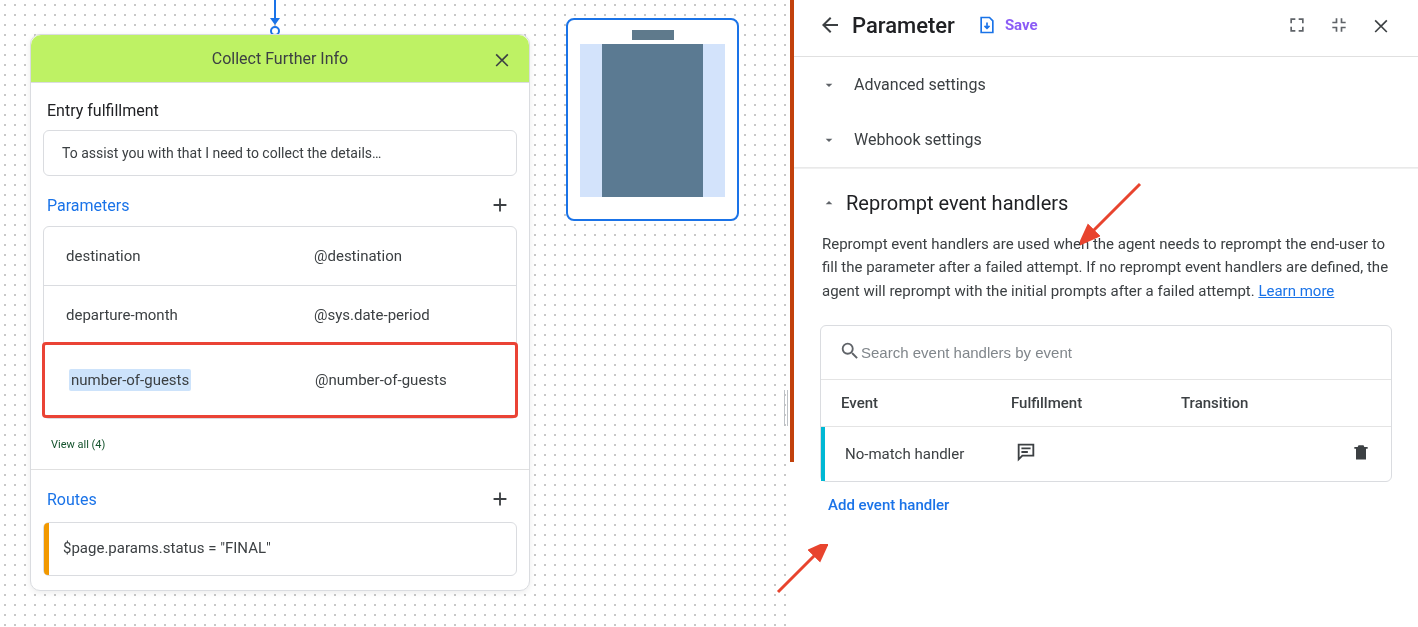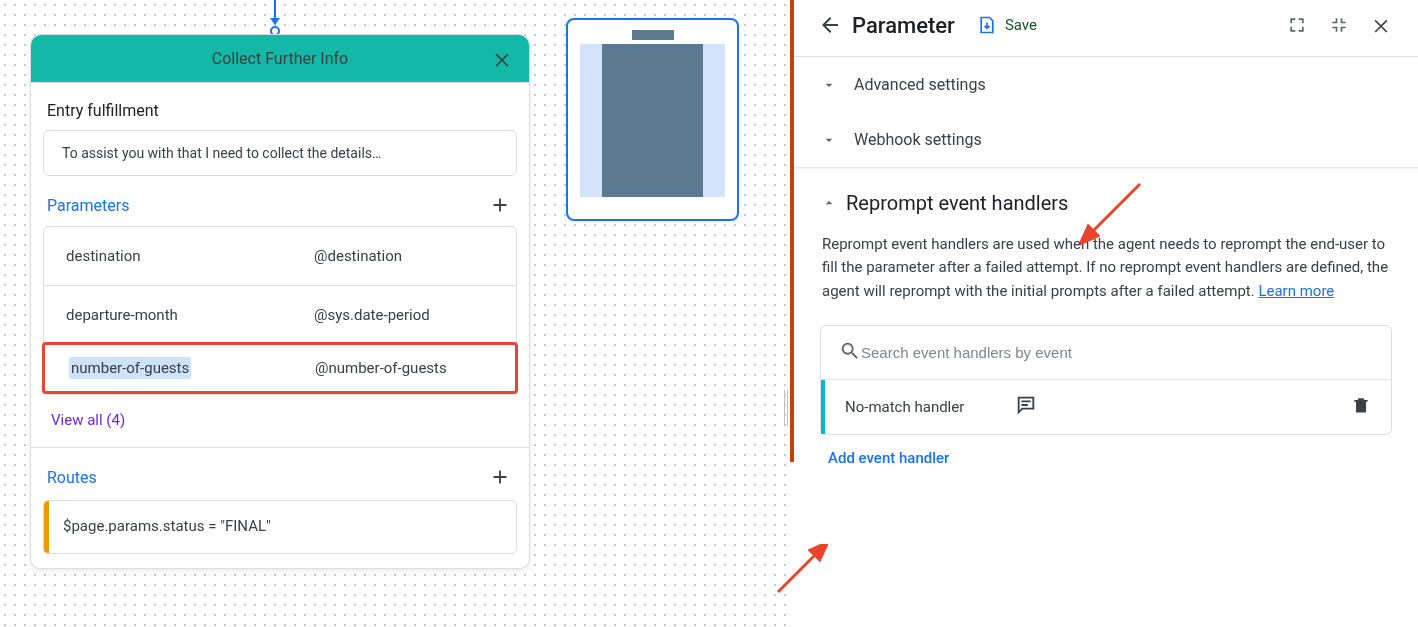--- a/index.html
+++ b/index.html
@@ -37,21 +37,21 @@
   .page-card {
     position: absolute;
     left: 30px; top: 34px;
     width: 500px;
     background: #fff;
     border: 1px solid #dadce0;
     border-radius: 10px;
     box-shadow: 0 2px 6px rgba(0,0,0,.08);
   }
   .page-header {
-    background: #14b8a6;
+    background: #bef264;
     border-radius: 10px 10px 0 0;
     border-bottom: 1px solid #dadce0;
     padding: 14px 16px;
     display: flex; align-items: center; justify-content: center;
     position: relative;
   }
   .page-title { font-size: 16px; color:#3c4043; }
   .page-close { position:absolute; right:14px; top:50%; transform:translateY(-50%); width:26px;height:26px; display:flex;align-items:center;justify-content:center; cursor:pointer;}
   .page-body { padding: 4px 12px 14px 12px; }
   .sec-label { font-size: 16px; color:#202124; padding: 14px 4px 10px 4px;}
@@ -71,26 +71,26 @@
     font-size:15px;
   }
   .param-row:first-child { border-top:none;}
   .param-row .col1 { flex:0 0 230px; padding-left:22px;}
   .param-row .col2 { flex:1; padding-left:0;margin-left:40px;}
   .param-row.selected {
     position: relative;
     margin-left:-2px; margin-right:-2px;
     border:3px solid #ea4335; border-radius:4px;
     margin-top:-1px;
-    height:52px;
+    height:76px;
   }
   .param-row.selected .col1 { padding-left:24px;}
   .hl { background:#cde3fb; display:inline-block; padding:2px 2px; border-radius:2px;}
   .view-all { padding: 16px 4px 8px 8px;}
-  .view-all a { color:#6d28d9; font-size:15px; text-decoration:none;}
+  .view-all a { color:#14532d; font-size:11px; text-decoration:none;}
   .hr { border:none;border-top:1px solid #e0e0e0; margin:10px -12px 0 -12px;}
   .route-box {
     border:1px solid #dadce0; border-radius:6px; padding:0; display:flex; align-items:stretch; height:54px;
     margin-top:2px;
   }
   .route-bar { width:5px; background:#f29900; border-radius:4px 0 0 4px;}
   .route-txt { padding:16px 14px; font-size:15px; color:#3c4043;}
   
   .minimap {
     position:absolute; left:566px; top:18px;
@@ -111,21 +111,21 @@
   .panel {
     flex:1; height:462px; background:#fff; border-left:4px solid #c2410c;
     display:flex; flex-direction:column;
   }
   .panel-head {
     display:flex; align-items:center; padding: 8px 20px 14px 20px;
     border-bottom:1px solid #e0e0e0;
   }
   .back-btn { width:32px;height:32px;display:flex;align-items:center;justify-content:center;cursor:pointer; margin-right:6px;}
   .panel-title { font-size:22px; font-weight:500; color:#202124; flex:0 0 auto; margin-right:22px;}
-  .save-btn { display:flex;align-items:center;gap:8px; color:#14532d; font-weight:400; font-size:15px; cursor:pointer;}
+  .save-btn { display:flex;align-items:center;gap:8px; color:#8b5cf6; font-weight:700; font-size:15px; cursor:pointer;}
   .panel-head .spacer{flex:1;}
   .head-icon { width:34px;height:34px;display:flex;align-items:center;justify-content:center;cursor:pointer;color:#5f6368; margin-left:8px;}
 
   .collapse-row {
     display:flex; align-items:center; gap:16px; padding:18px 26px;
     border-bottom:1px solid #e9e9e9; font-size:16px; color:#3c4043;
     cursor:pointer;
   }
   .chev { width:18px; height:18px; color:#5f6368; display:flex;align-items:center;justify-content:center;}
   .gap-block { height:48px; border-bottom:1px solid #f0f0f0;}
@@ -310,20 +310,25 @@
   </div>
 
   <div class="handlers-card">
     <div class="search-row">
       <span class="search-icon">
         <svg width="22" height="22" viewBox="0 0 24 24">
             <path fill="#5f6368" d="M15.5 14h-.79l-.28-.27a6.471 6.471 0 0 0 1.57-4.23 6.5 6.5 0 1 0-6.5 6.5c1.61 0 3.09-.59 4.23-1.57l.27.28v.79l5 4.99L20.49 19l-4.99-5zm-6 0C7.01 14 5 11.99 5 9.5S7.01 5 9.5 5 14 7.01 14 9.5 11.99 14 9.5 14z"></path>
           </svg>
       </span>
       <input class="search-input" placeholder="Search event handlers by event" style="">
+    </div>
+    <div class="th-row">
+      <div class="c1">Event</div>
+      <div class="c2">Fulfillment</div>
+      <div class="c3">Transition</div>
     </div>
     <div class="td-row">
       <div class="bar"></div>
       <div class="c1">No-match handler</div>
       <div class="c2">
         <span>
           <svg width="22" height="22" viewBox="0 0 24 24">
               <path fill="none" stroke="#3c4043" stroke-width="2" d="M4 4h16v12H8l-4 4V4z"></path>
               <path stroke="#3c4043" stroke-width="2" d="M7 8h10M7 12h7"></path>
             </svg>

